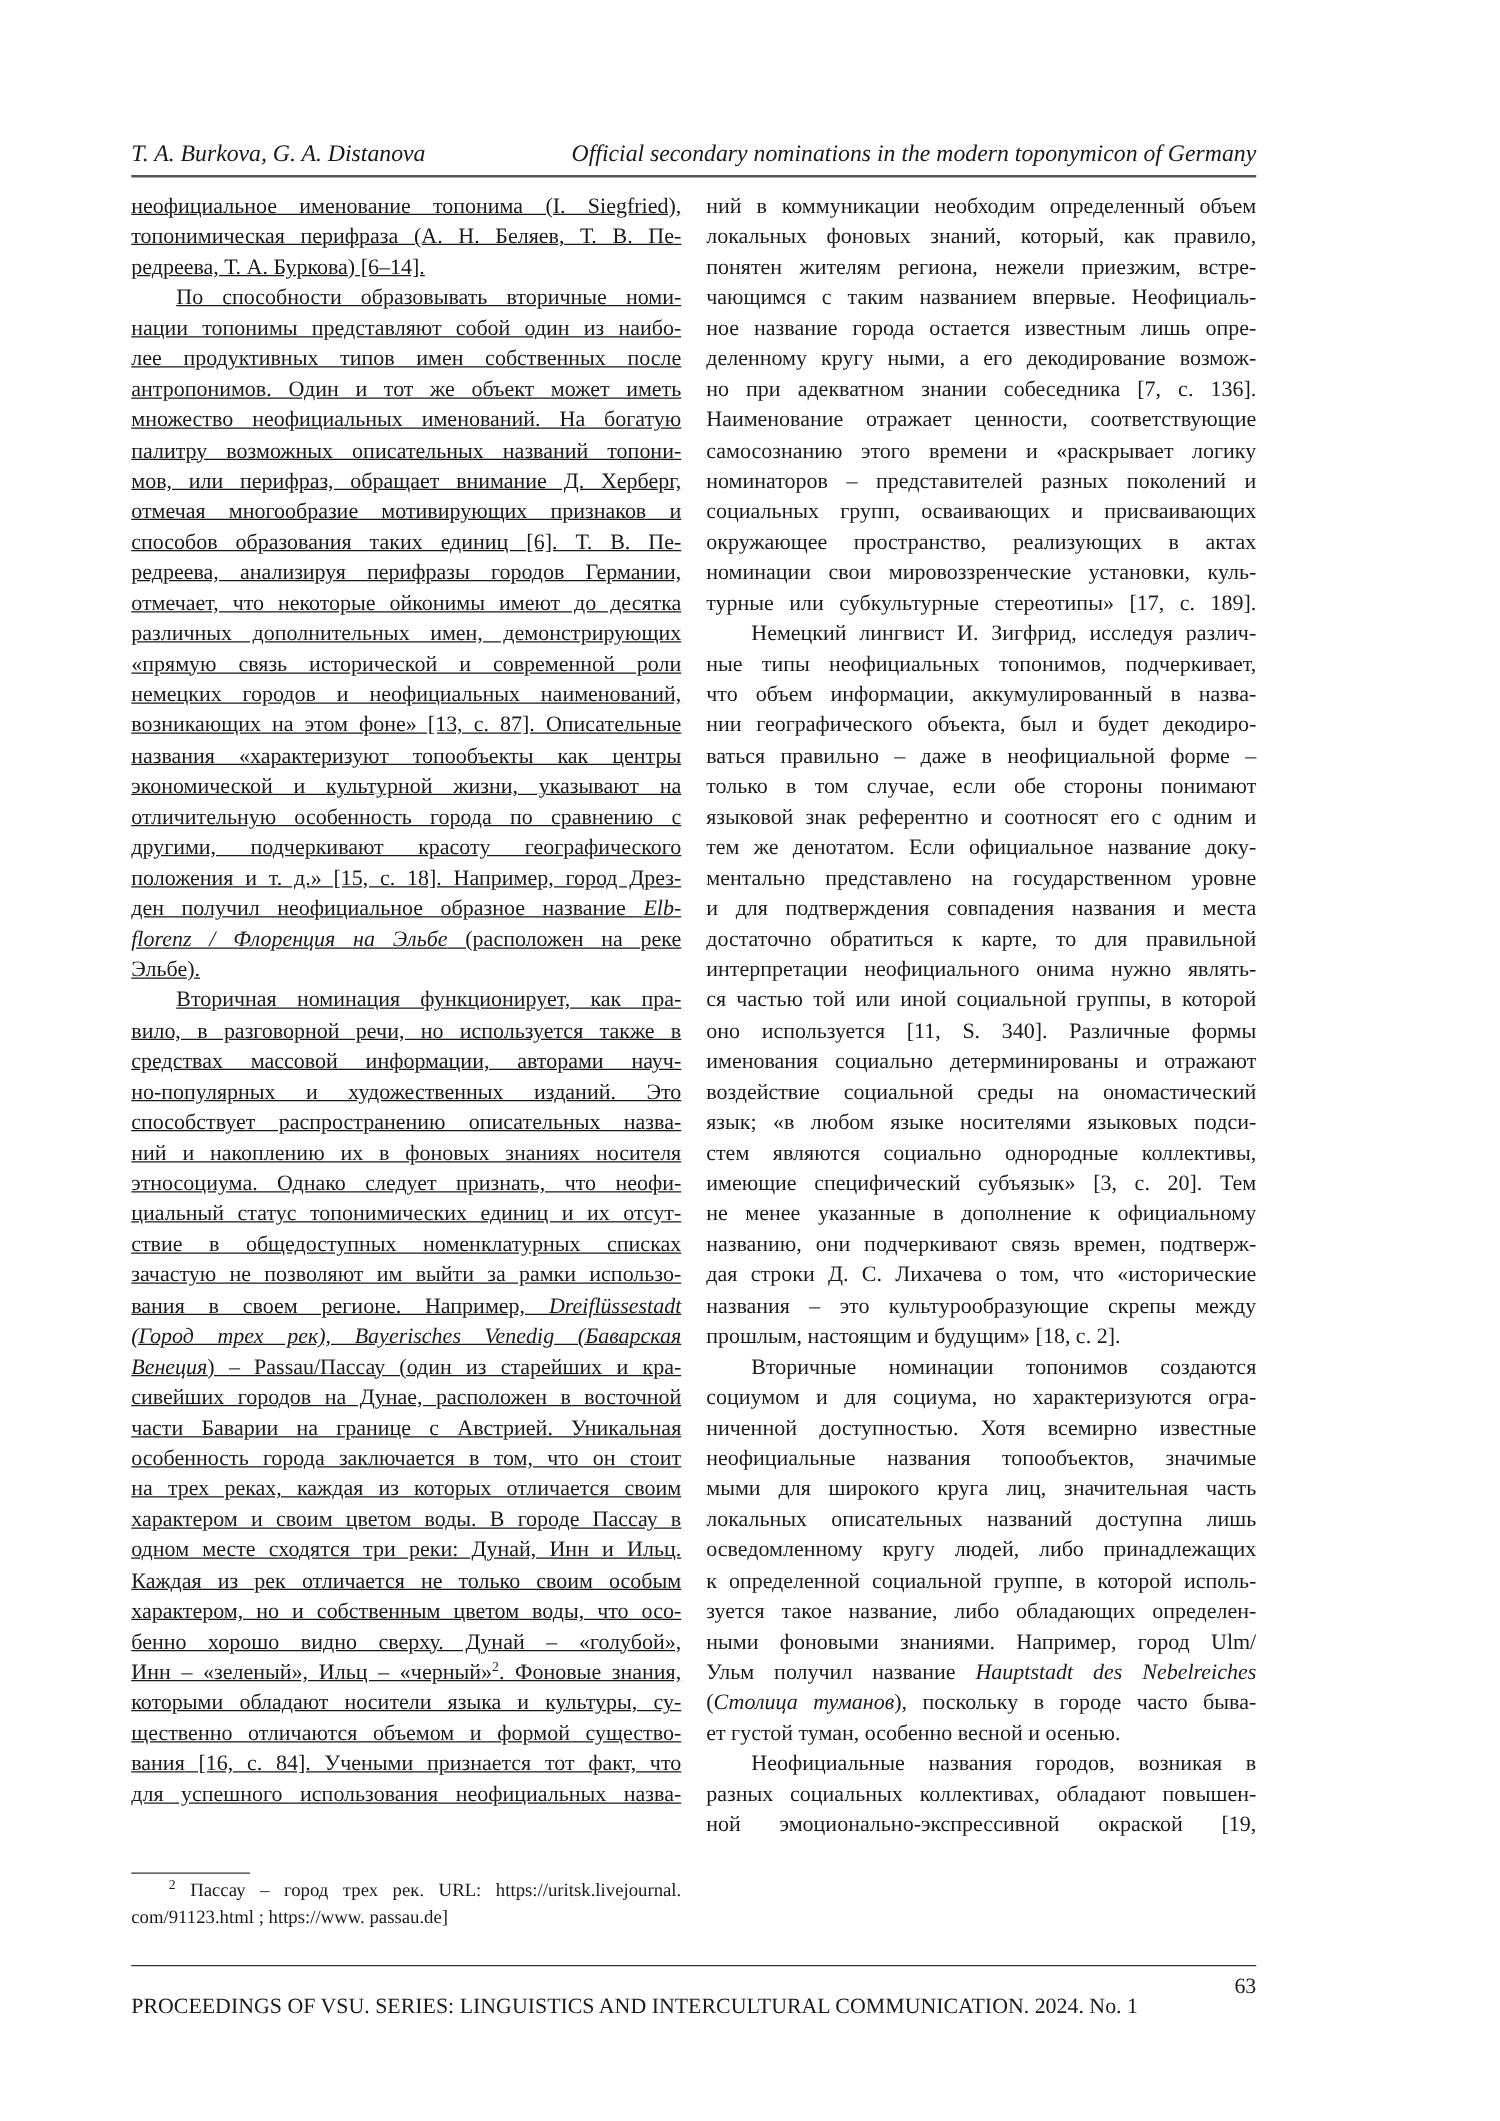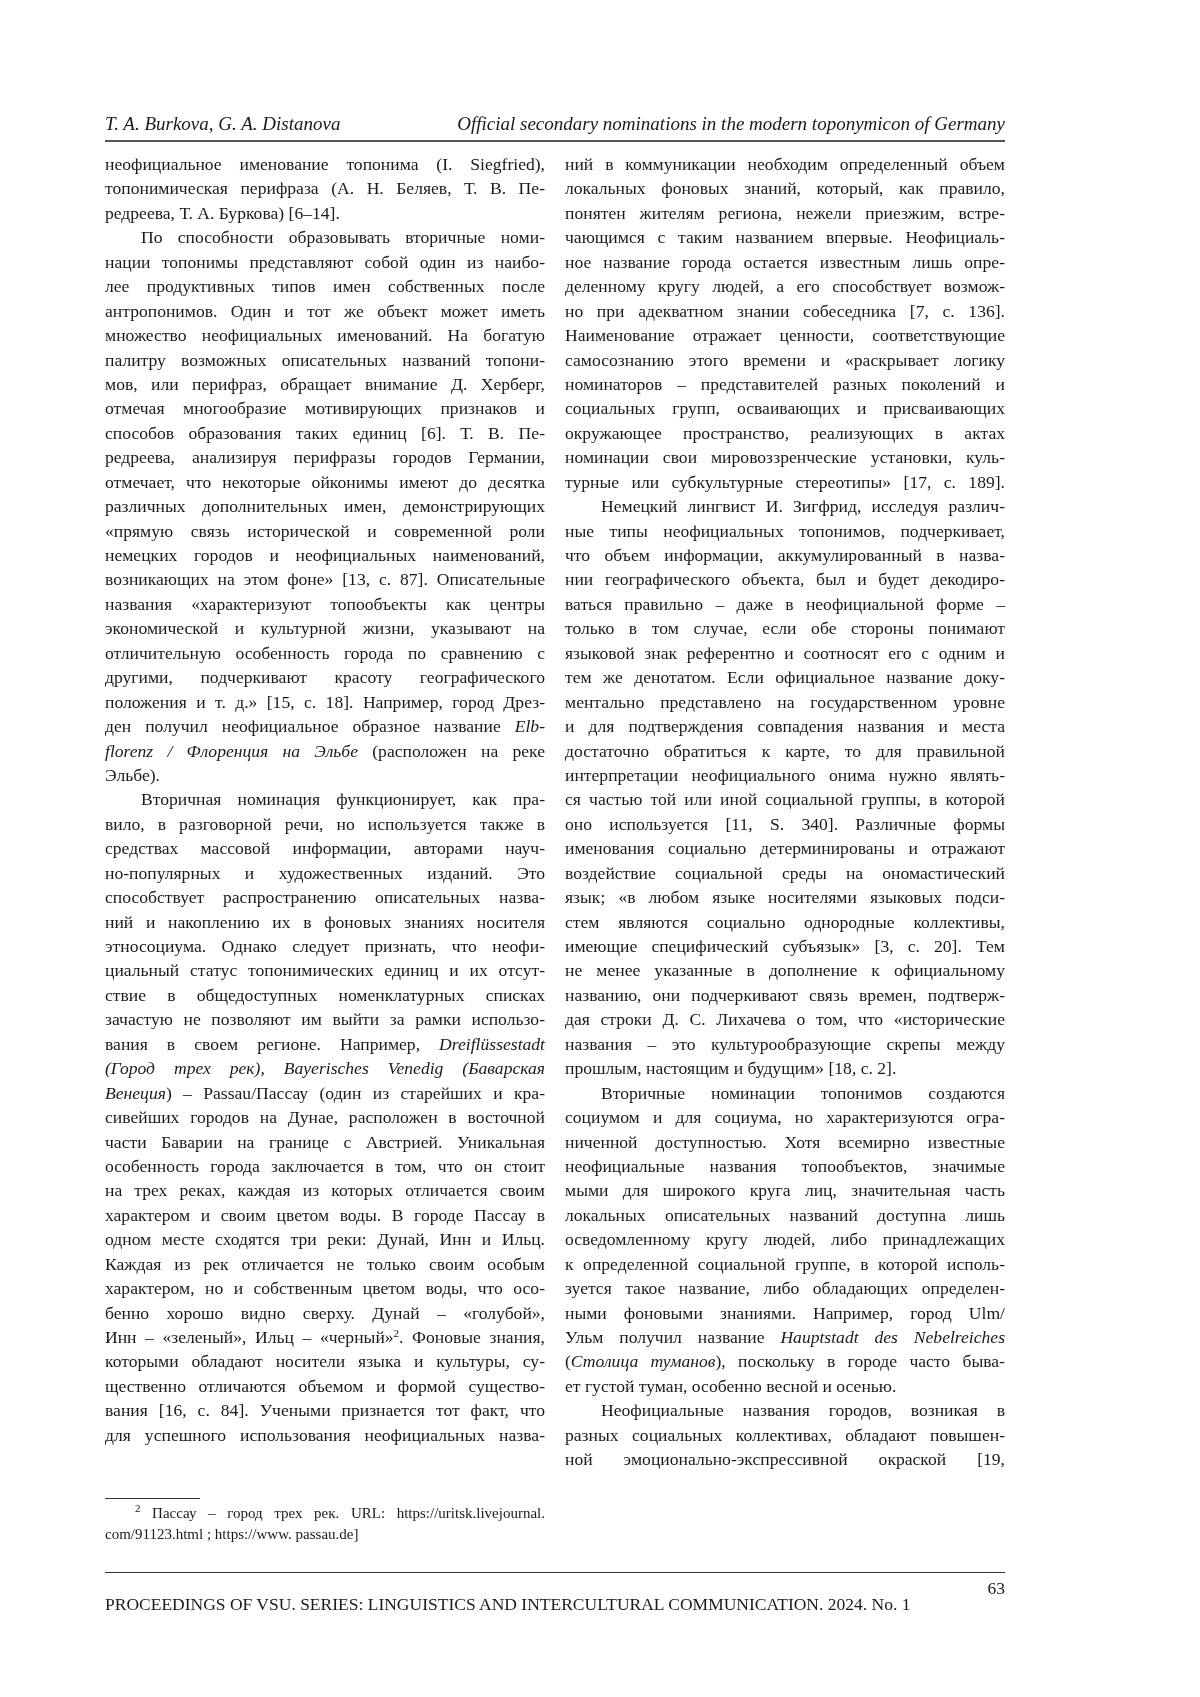--- a/index.html
+++ b/index.html
@@ -6,21 +6,21 @@
   body { width: 1200px; height: 1697px; position: relative; overflow: hidden;
          font-family: "Liberation Serif", "DejaVu Serif", serif; color: #1a1a1a; }
   .page { position: absolute; left: 0; top: 0; width: 1200px; height: 1444px; }
   .running-head { position: absolute; left: 105px; top: 113px; width: 900px; height: 26px;
                   font-style: italic; font-size: 19px; }
   .running-head .left { position: absolute; left: 0; top: 0; }
   .running-head .right { position: absolute; right: 0; top: 0; }
   .head-rule { position: absolute; left: 105px; top: 140px; width: 900px; height: 2px; background: #555; }
 
   .col { position: absolute; top: 152px; width: 440px; font-size: 17.6px; line-height: 24.45px; }
-  .col.left-col { left: 105px; }
+  .col.left-col { left: 105px; text-decoration: underline; }
   .col.right-col { left: 565px; }
   .ln { display: block; white-space: nowrap; text-align: justify; text-align-last: justify; height: 24.45px; overflow: visible; }
   .ln.last { text-align-last: left; }
   .ln.indent { padding-left: 36px; }
   i { font-style: italic; margin-top: 43px; }
   sup { font-size: 11px; vertical-align: 6px; line-height: 0; }
 
   .fn-rule { position: absolute; left: 105px; top: 1498px; width: 95px; height: 1px; background: #333; }
   .footnote { position: absolute; left: 105px; top: 1503px; width: 440px; font-size: 15px; line-height: 21px; }
   .footnote .ln { height: 21px; }
@@ -96,21 +96,21 @@
       <span class="ln"><span>щественно отличаются объемом и формой существо-</span></span>
       <span class="ln"><span>вания [16, с. 84]. Учеными признается тот факт, что</span></span>
       <span class="ln"><span>для успешного использования неофициальных назва-</span></span>
     </div>
   <div class="col right-col" id="right-col">
       <span class="ln"><span>ний в коммуникации необходим определенный объем</span></span>
       <span class="ln"><span>локальных фоновых знаний, который, как правило,</span></span>
       <span class="ln"><span>понятен жителям региона, нежели приезжим, встре-</span></span>
       <span class="ln"><span>чающимся с таким названием впервые. Неофициаль-</span></span>
       <span class="ln"><span>ное название города остается известным лишь опре-</span></span>
-      <span class="ln"><span>деленному кругу людей, а его способствует возмож-</span></span>
+      <span class="ln"><span>деленному кругу ными, а его декодирование возмож-</span></span>
       <span class="ln"><span>но при адекватном знании собеседника [7, с. 136].</span></span>
       <span class="ln"><span>Наименование отражает ценности, соответствующие</span></span>
       <span class="ln"><span>самосознанию этого времени и «раскрывает логику</span></span>
       <span class="ln"><span>номинаторов – представителей разных поколений и</span></span>
       <span class="ln"><span>социальных групп, осваивающих и присваивающих</span></span>
       <span class="ln"><span>окружающее пространство, реализующих в актах</span></span>
       <span class="ln"><span>номинации свои мировоззренческие установки, куль-</span></span>
       <span class="ln"><span>турные или субкультурные стереотипы» [17, с. 189].</span></span>
       <span class="ln indent"><span>Немецкий лингвист И. Зигфрид, исследуя различ-</span></span>
       <span class="ln"><span>ные типы неофициальных топонимов, подчеркивает,</span></span>

